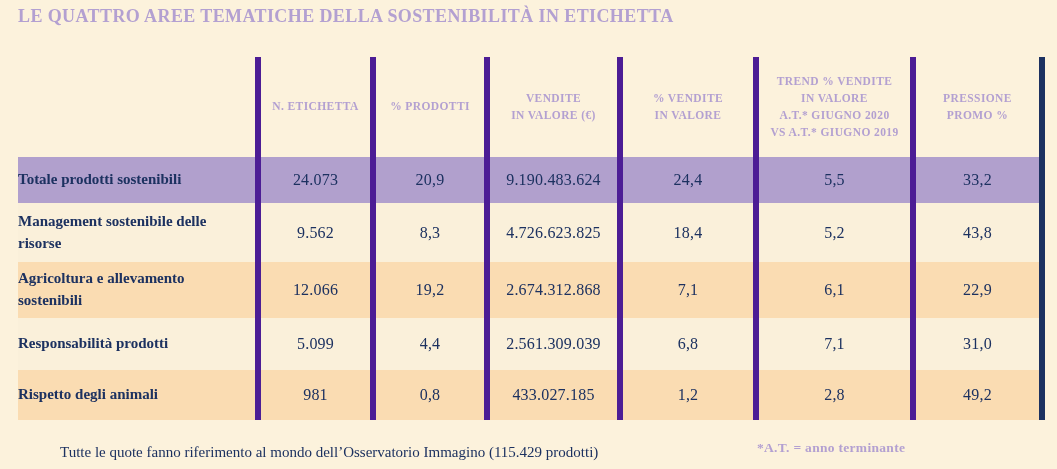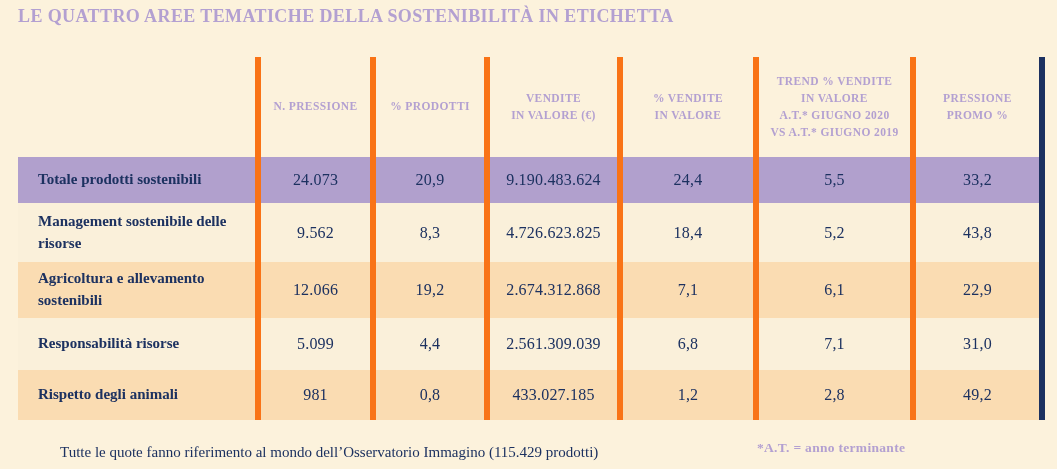--- a/index.html
+++ b/index.html
@@ -18,30 +18,30 @@
   .table{
     position:absolute;left:18px;top:57px;
     display:grid;
     grid-template-columns:237px 115px 114px 133px 136px 157px 135px;
     grid-template-rows:100px 46px 59px 56px 52px 50px;
   }
   .row{display:contents;}
   .table .cell{
     display:flex;align-items:center;box-sizing:border-box;
   }
-  .row .cell:not(:first-child){border-left:6px solid #f97316;}
+  .row .cell:not(:first-child){border-left:6px solid #4c1d95;}
   .row .cell:last-child{border-right:6px solid #1c3160;}
   .head{
     justify-content:center;text-align:center;white-space:pre-line;
     color:#b3a0d1;font-weight:700;font-size:11.5px;
     letter-spacing:.4px;line-height:1.5;
   }
   .label{
     font-weight:700;color:#1c3160;font-size:15px;
-    padding-left:20px;padding-right:12px;line-height:1.45;
+    padding-right:12px;line-height:1.45;
   }
   .val{
     justify-content:center;color:#1c3160;font-size:16px;letter-spacing:.2px;
   }
   .r-purple .cell{background:#b1a0cd;}
   .r-cream  .cell{background:#faf0da;}
   .r-peach  .cell{background:#fadcb2;}
   .footnote{
     position:absolute;left:18px;top:444px;
     color:#1c3160;font-size:15px;margin-left:42px;
@@ -55,21 +55,21 @@
 <body>
 
 <div class="page">
 
   <h1 class="title">LE QUATTRO AREE TEMATICHE DELLA SOSTENIBILITÀ IN ETICHETTA</h1>
 
   <div class="table">
 
     <div class="row hdr">
       <div class="cell head"></div>
-      <div class="cell head">N. PRESSIONE</div>
+      <div class="cell head">N. ETICHETTA</div>
       <div class="cell head">% PRODOTTI</div>
       <div class="cell head">VENDITE
 IN VALORE (€)</div>
       <div class="cell head">% VENDITE
 IN VALORE</div>
       <div class="cell head">TREND % VENDITE
 IN VALORE
 A.T.* GIUGNO 2020
 VS A.T.* GIUGNO 2019</div>
       <div class="cell head">PRESSIONE
@@ -100,21 +100,21 @@
       <div class="cell label">Agricoltura e allevamento sostenibili</div>
       <div class="cell val">12.066</div>
       <div class="cell val">19,2</div>
       <div class="cell val">2.674.312.868</div>
       <div class="cell val">7,1</div>
       <div class="cell val">6,1</div>
       <div class="cell val">22,9</div>
     </div>
 
     <div class="row r-cream">
-      <div class="cell label">Responsabilità risorse</div>
+      <div class="cell label">Responsabilità prodotti</div>
       <div class="cell val">5.099</div>
       <div class="cell val">4,4</div>
       <div class="cell val">2.561.309.039</div>
       <div class="cell val">6,8</div>
       <div class="cell val">7,1</div>
       <div class="cell val">31,0</div>
     </div>
 
     <div class="row r-peach">
       <div class="cell label">Rispetto degli animali</div>

